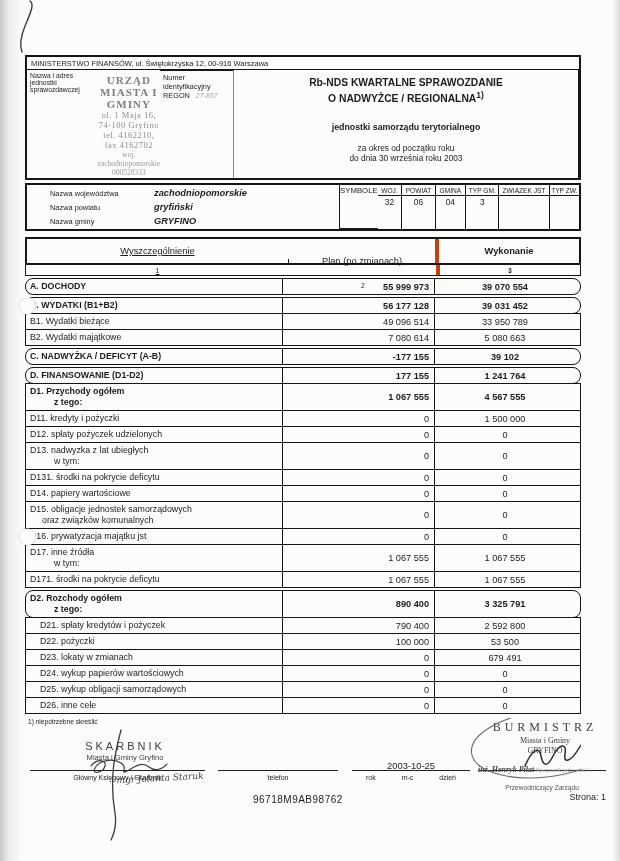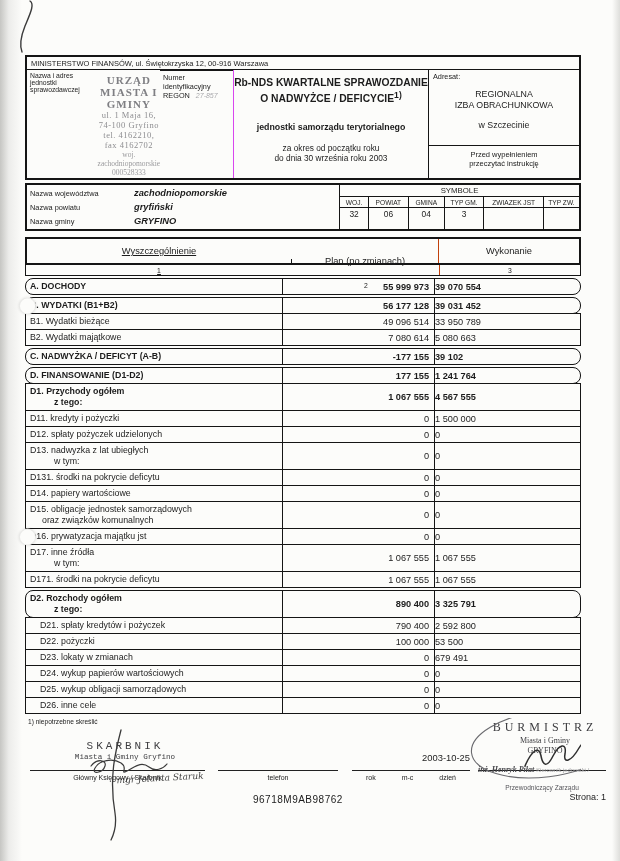--- a/index.html
+++ b/index.html
@@ -30,64 +30,64 @@
   .h-right{width:150px;display:flex;flex-direction:column;}
   .addr{flex:1;padding:2px 4px;}
   .addr-label{font-size:7.3px;text-align:left;}
   .addr-lines{text-align:center;font-size:8.8px;margin-top:8px;line-height:11px;}
   .addr-city{text-align:center;font-size:8.8px;margin-top:9px;}
   .note{border-top:1px solid #151515;height:28px;font-size:7.5px;text-align:center;padding-top:4px;line-height:9px;}
 
   
   .r-box{border:2px solid #151515;margin-top:3px;display:flex;height:44px;}
   .region-left{width:306px;border-right:1px solid #151515;padding:1px 3px;display:flex;flex-direction:column;justify-content:space-around;}
-  .region-row{display:flex;align-items:center;}
+  .region-row{display:flex;align-items:center;margin-left:20px;}
   .region-label{width:104px;font-size:7.4px;}
   .region-value{font-size:9.3px;font-weight:bold;font-style:italic;}
-  .region-right{flex:1;display:flex;flex-direction:column;}
+  .region-right{flex:1;display:flex;flex-direction:row;}
   .sym-title{text-align:center;font-size:7.8px;border-bottom:1px solid #151515;padding:1px 0;}
   .sym-cols{display:flex;flex:1;}
   .sym-col{border-right:1px solid #151515;display:flex;flex-direction:column;}
   .sym-col.last{border-right:none;}
   .sym-h{border-bottom:1px solid #151515;font-size:6.6px;text-align:center;padding:2px 0 1px;white-space:nowrap;}
   .sym-v{flex:1;font-size:8.4px;text-align:center;padding-top:1px;}
 
   
   .t-wrap{margin-top:6px;}
   .t-head{display:flex;border:2px solid #151515;height:24px;align-items:center;font-size:9.3px;text-align:center;}
   .t-nums{display:flex;border:1px solid #151515;border-top:none;height:10px;font-size:6.8px;text-align:center;align-items:center;}
   .hc1{flex:1;text-decoration:underline;} .hc2{width:146px;border-left:1px solid #151515;align-self:stretch;display:flex;align-items:center;justify-content:center;margin-top:20px;}
-  .hc3{width:140px;border-left:1px solid #c2410c;align-self:stretch;display:flex;align-items:center;justify-content:center;}
+  .hc3{width:140px;border-left:4px solid #c2410c;align-self:stretch;display:flex;align-items:center;justify-content:center;font-weight:bold;}
   .t-rows{margin-top:2px;}
   .t-row{display:flex;border:1px solid #151515;margin-top:-1px;position:relative;}
   .t-row.gap{margin-top:2px;border-radius:8px;}
   .t-row.bold{font-weight:bold;border-width:1px;}
   .c-label{flex:1;padding:2px 3px 2px 4px;font-size:8.8px;line-height:11px;}
   .c-label .indent{padding-left:10px;}
   .sub{padding-left:24px;}
   .sub.cont{padding-left:12px;}
   .c-plan{width:146px;border-left:1px solid #151515;display:flex;align-items:center;justify-content:flex-end;padding-right:5px;font-size:9.2px;}
-  .c-exec{width:140px;border-left:1px solid #151515;display:flex;align-items:center;justify-content:flex-start;padding-right:5px;font-size:9.2px;}
+  .c-exec{width:140px;border-left:1px solid #151515;display:flex;align-items:center;justify-content:center;padding-right:5px;font-size:9.2px;}
   .punch{position:absolute;left:-7px;top:50%;transform:translateY(-50%);width:17px;height:17px;border-radius:50%;
          background:#fcfcfa;box-shadow:inset 0 0 0 1px rgba(0,0,0,0.07),0 0 3px rgba(0,0,0,0.12);z-index:3;}
 
   
   .footer{position:relative;margin-top:4px;height:150px;font-size:7px;}
   .footnote{position:absolute;left:3px;top:0;font-size:6.6px;}
   .sig-line{position:absolute;height:1px;background:#222;top:52px;}
   .line-left{left:5px;width:175px;}
   .line-tel{left:193px;width:120px;}
   .line-date{left:327px;width:118px;}
   .line-right{left:453px;width:128px;}
   .role-left{position:absolute;left:5px;width:175px;top:56px;text-align:center;font-size:7px;}
   .tel-label{position:absolute;left:193px;width:120px;top:56px;text-align:center;font-size:7px;}
-  .date-val{position:absolute;left:327px;width:118px;top:34px;text-align:right;font-size:9.4px;}
+  .date-val{position:absolute;left:327px;width:118px;top:42px;text-align:center;font-size:9.4px;}
   .date-labels{position:absolute;left:341px;width:90px;top:56px;display:flex;justify-content:space-between;font-size:7px;}
   .st-skarbnik{position:absolute;left:20px;top:22px;width:160px;text-align:center;color:#3d3d40;
-               font-family:Liberation Mono, monospace;}
+               font-family:Liberation Sans, sans-serif;}
   .sk-title{font-size:11px;letter-spacing:3px;}
   .sk-sub{font-size:7.6px;margin-top:1px;}
   .sk-sign{position:absolute;left:55px;top:55px;width:160px;text-align:center;font-size:9px;font-style:italic;
            font-family:"DejaVu Serif",serif;color:#444;transform:rotate(-3deg);}
   .st-burmistrz{position:absolute;left:450px;top:2px;width:140px;text-align:center;color:#3d3d40;
                font-family:"Liberation Serif","DejaVu Serif",serif;}
   .bu-title{font-size:12px;letter-spacing:4px;}
   .bu-sub{font-size:8px;margin-top:1px;}
   .bu-name{position:absolute;left:453px;top:47px;width:128px;text-align:left;font-size:8px;font-weight:bold;font-style:italic;
            font-family:"Liberation Serif","DejaVu Serif",serif;color:#4a4a4e;white-space:nowrap;}
@@ -124,40 +124,26 @@
             <div class="stamp-l4">woj. zachodniopomorskie</div>
             <div class="stamp-l5">000528333</div>
           </div>
           <div class="regon-row">
             <span>Numer identyfikacyjny REGON</span><span class="regon-overlap">27-857</span>
           </div>
         </div>
         <div class="h-center">
           <div class="title">
             <span>Rb-NDS KWARTALNE SPRAWOZDANIE</span><br>
-            <span>O NADWYŻCE / DEFICYCIE</span><sup>1)</sup>
+            <span>O NADWYŻCE / REGIONALNA</span><sup>1)</sup>
           </div>
           <div class="subtitle">jednostki samorządu terytorialnego</div>
           <div class="period">
             <span>za okres od początku roku</span><br>
             <span>do dnia 30 września roku 2003</span>
-          </div>
-        </div>
-        <div class="h-right">
-          <div class="addr">
-            <div class="addr-label">Adresat:</div>
-            <div class="addr-lines">
-              <span>REGIONALNA</span><br>
-              <span>IZBA OBRACHUNKOWA</span>
-            </div>
-            <div class="addr-city">w Szczecinie</div>
-          </div>
-          <div class="note">
-            <span>Przed wypełnieniem</span><br>
-            <span>przeczytać instrukcję</span>
           </div>
         </div>
       </div>
     </div>
 
     <div class="r-box">
       <div class="region-left" id="region-rows">
           <div class="region-row">
             <span class="region-label">Nazwa województwa</span>
             <span class="region-value">zachodniopomorskie</span>

